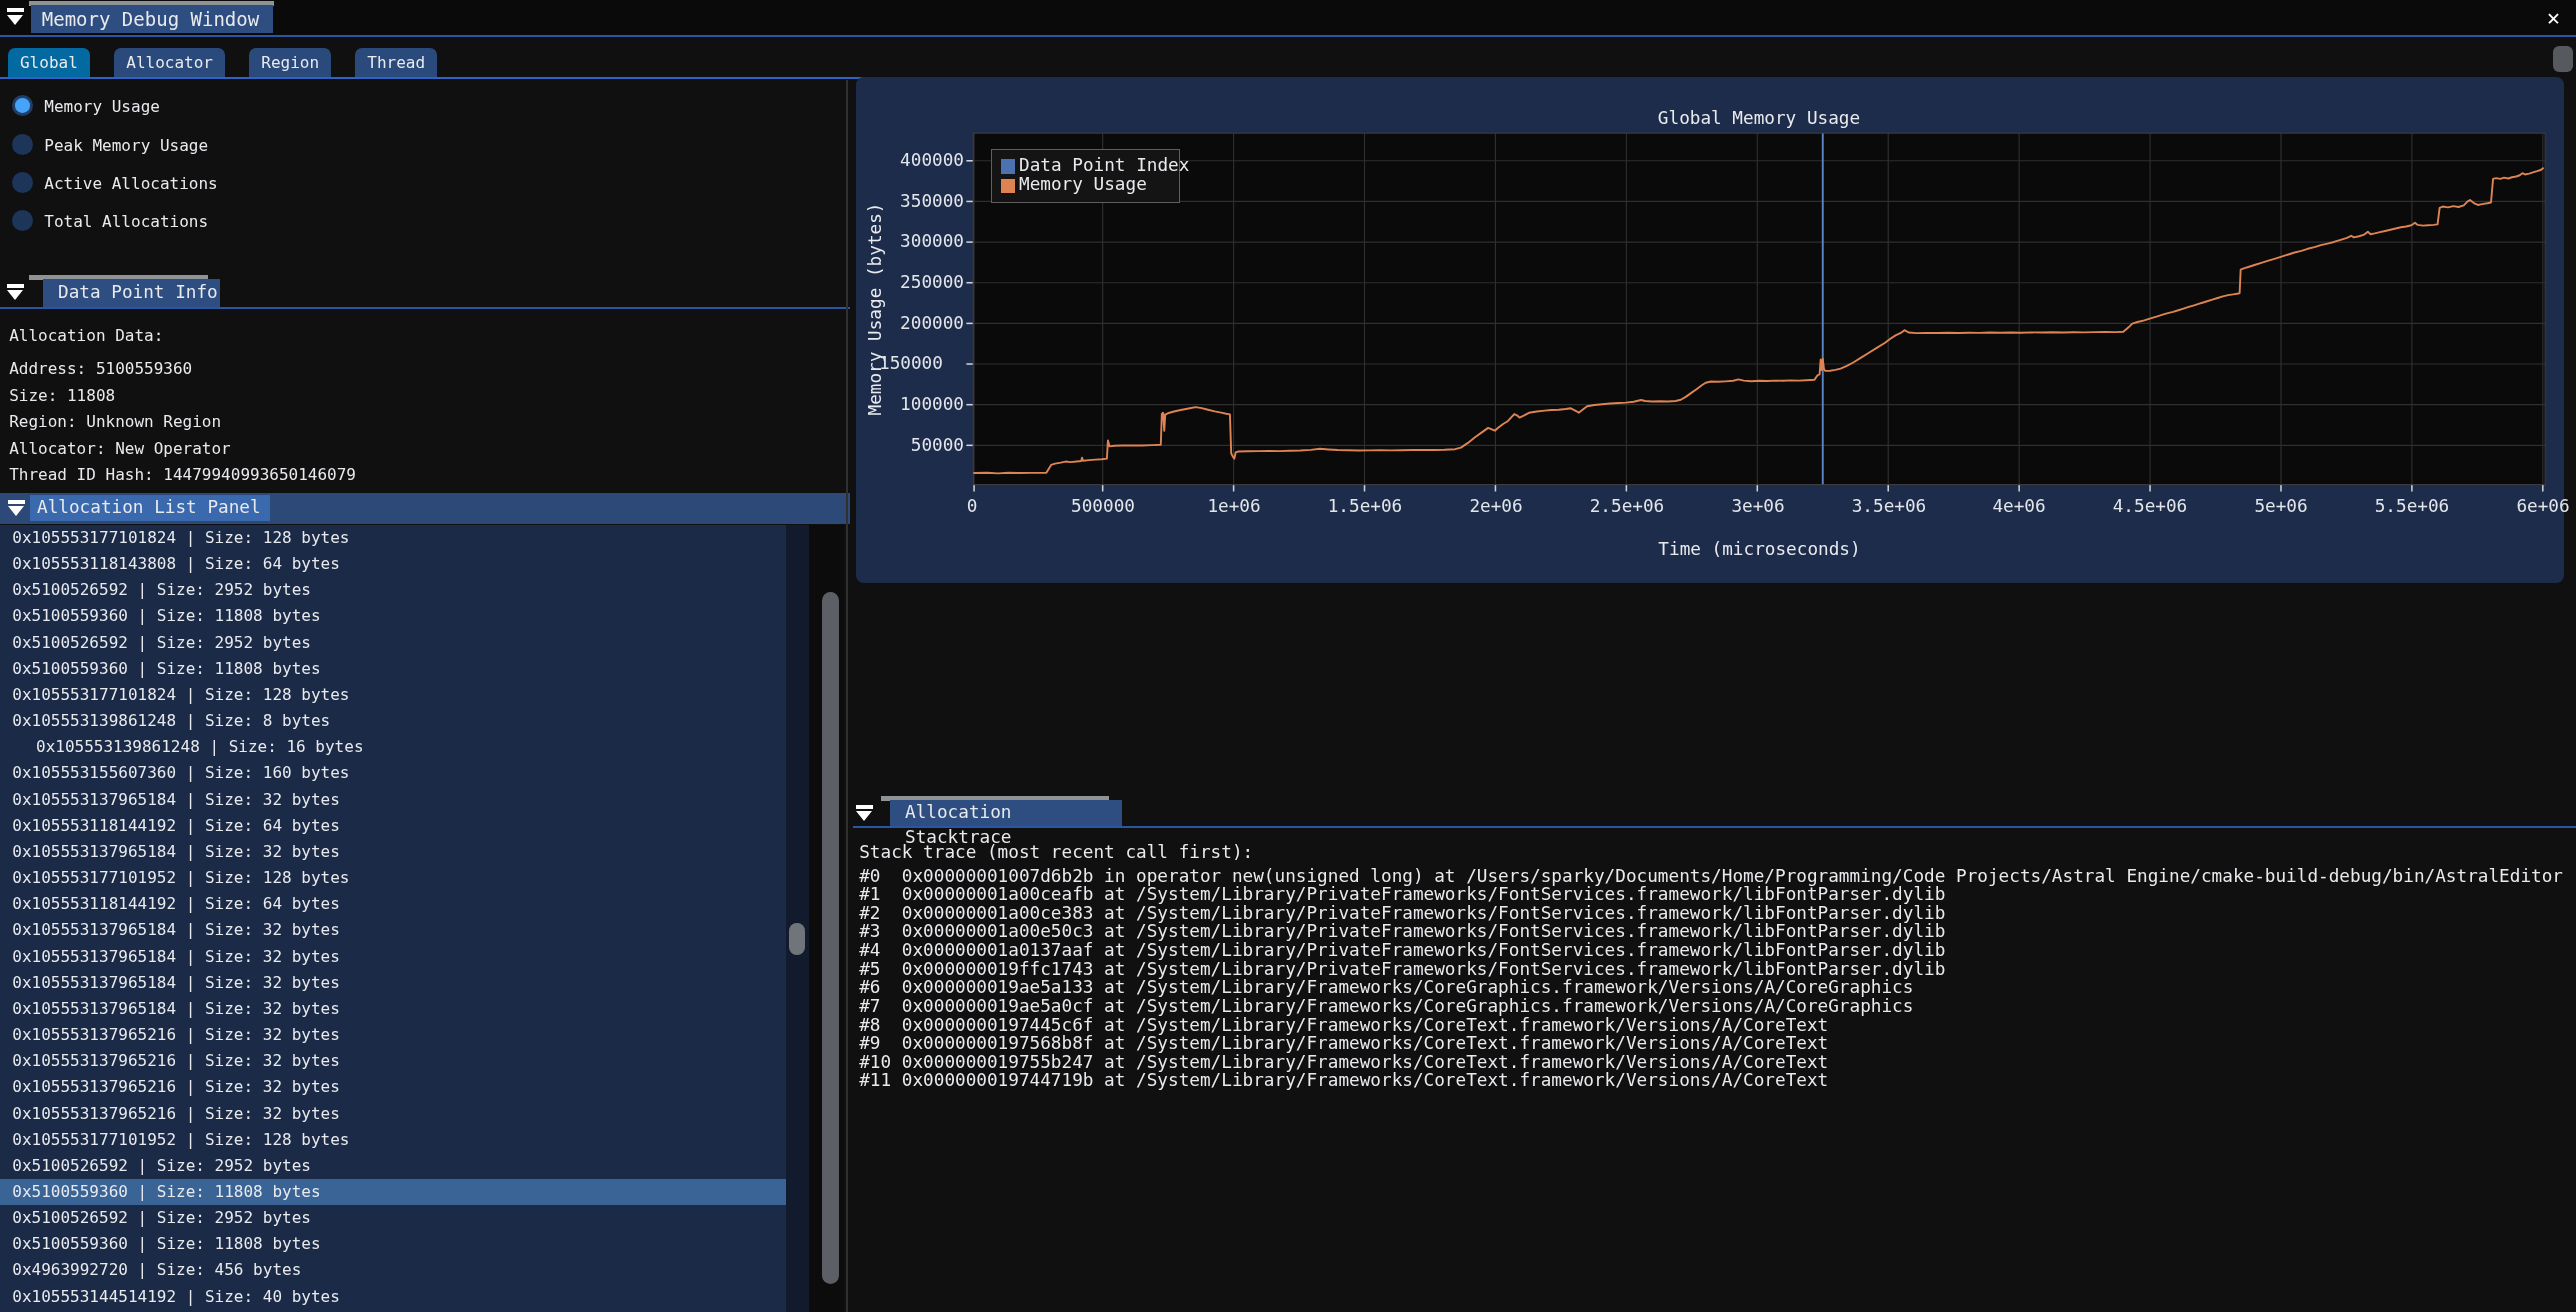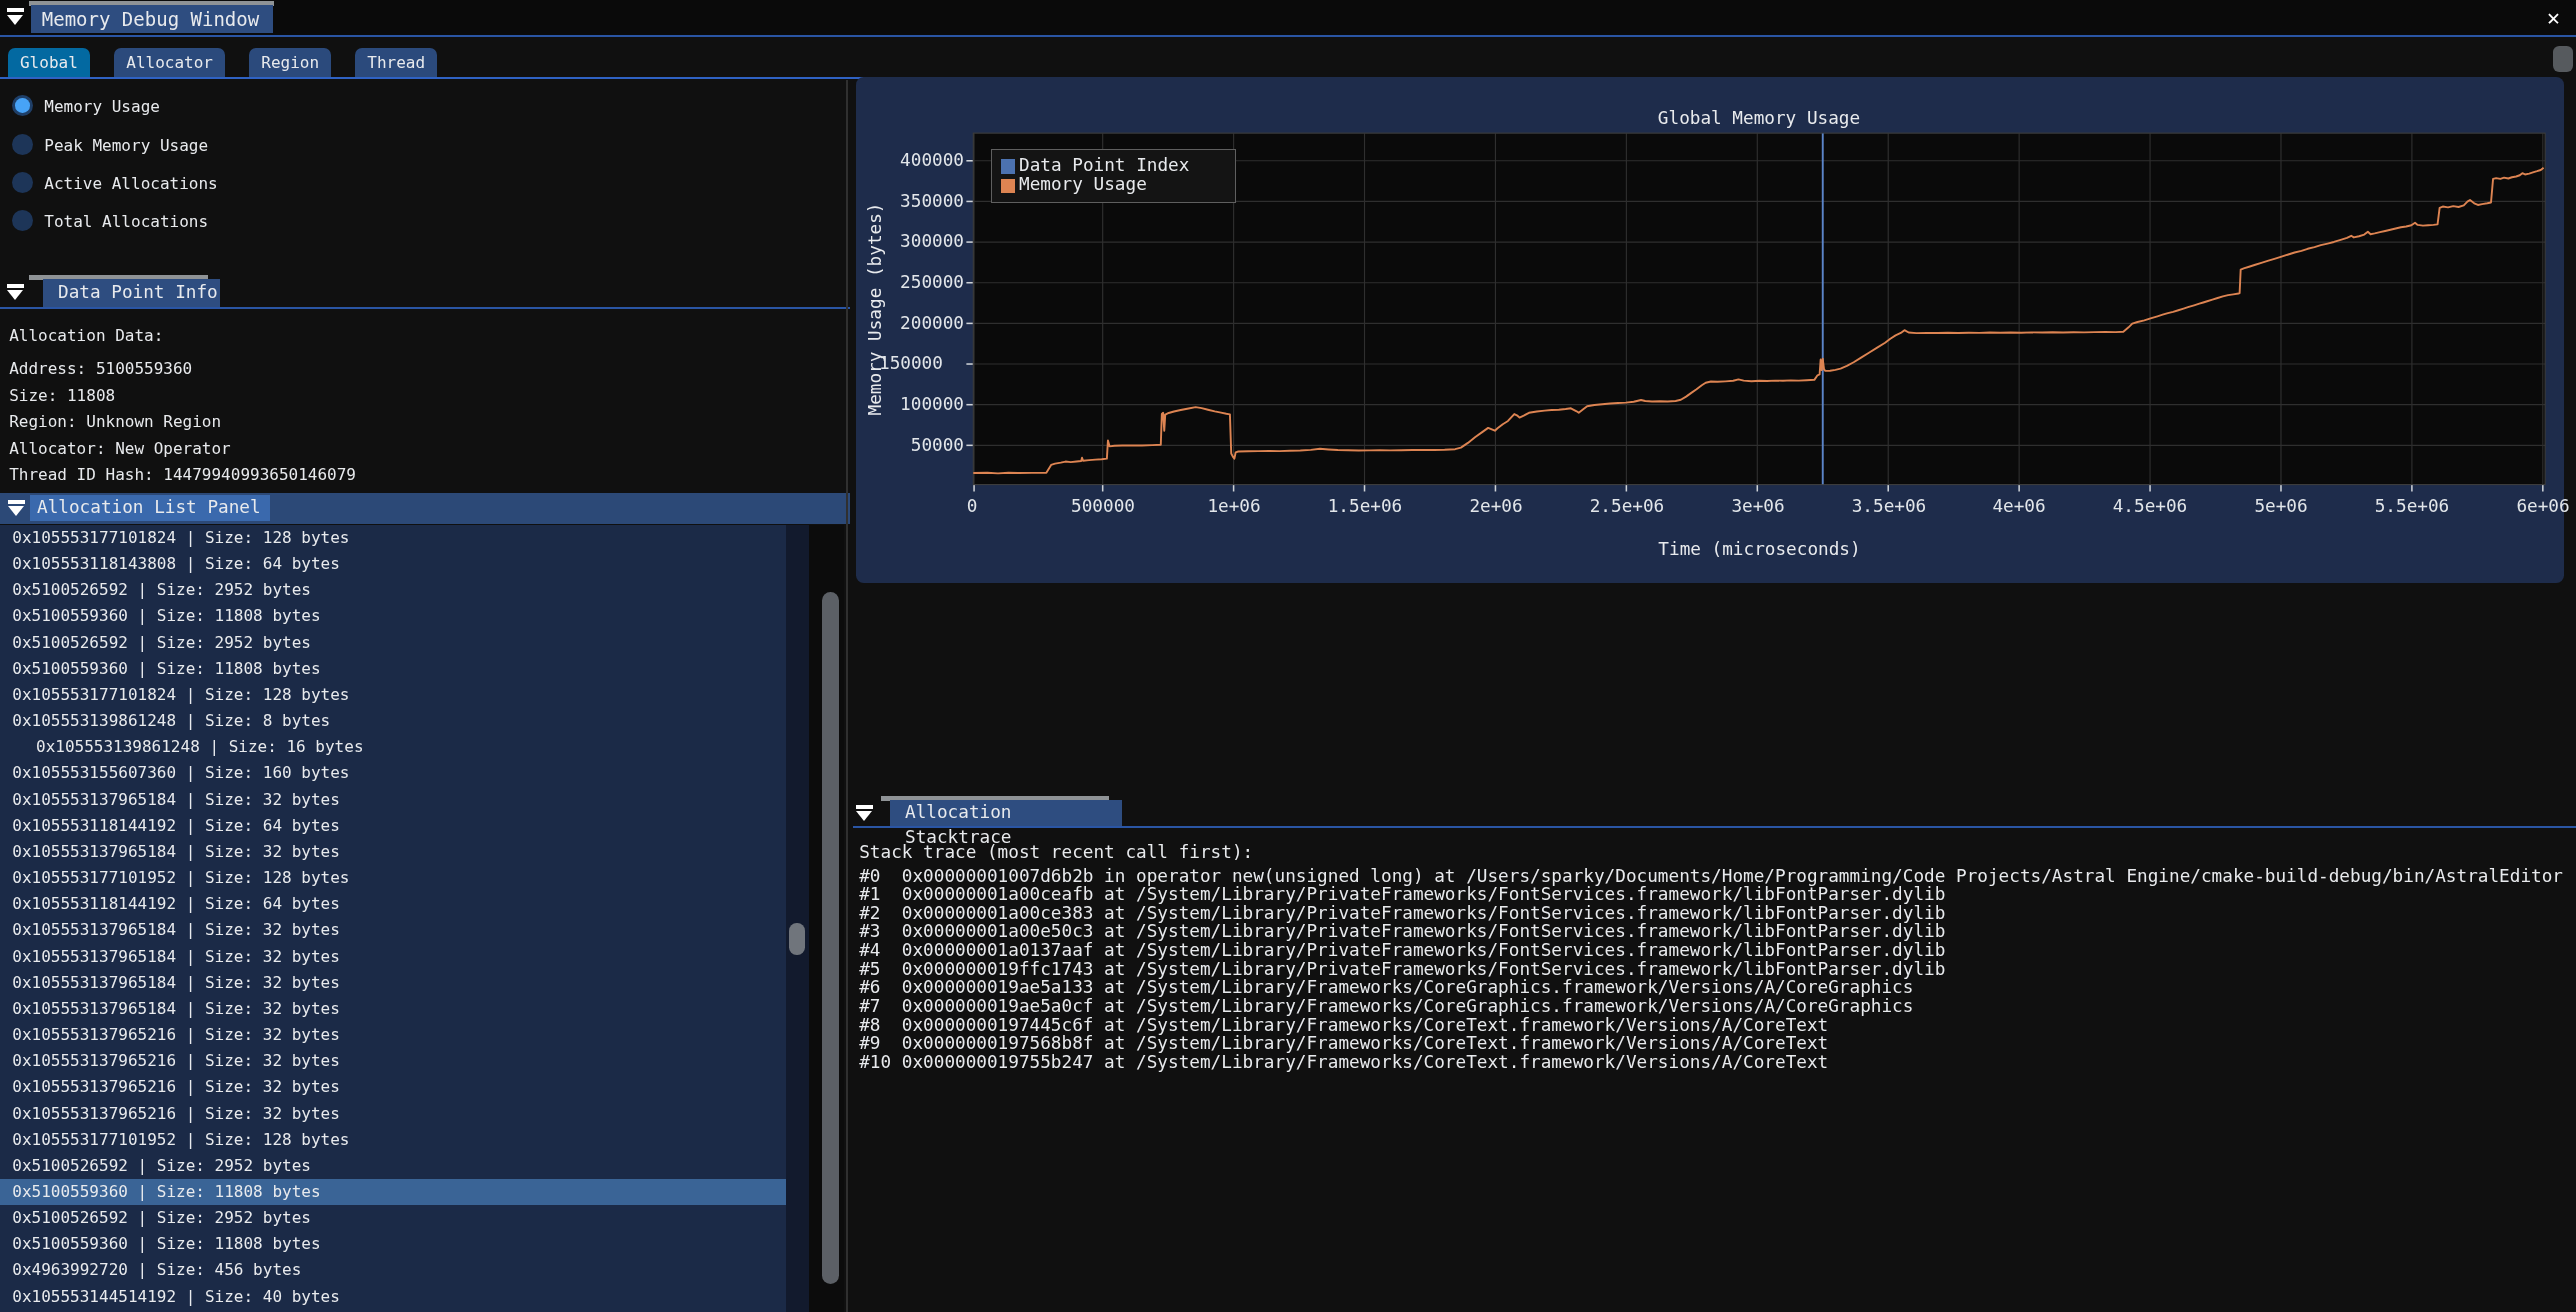--- a/index.html
+++ b/index.html
@@ -51,21 +51,21 @@
   #outer-sb{left:809px;top:525px;width:35px;height:788px;background:#0c0c0c;}
   #outer-thumb{left:822px;top:592px;width:17px;height:692px;border-radius:8.5px;background:#5c6066;}
   #vsplit{left:846px;top:80px;width:1.5px;height:1233px;background:#303030;}
   
   #chart-panel{left:856px;top:77px;width:1708px;height:506px;background:#1e2c4b;border-radius:7.7px;}
   #chart-title{left:0;top:31px;width:1807px;text-align:center;font-size:17.7px;}
   .tick-label{position:absolute;font-size:17.7px;color:#e2e6ea;white-space:pre;}
   #ylabel{left:-135px;top:222px;width:308px;text-align:center;font-size:17.7px;
           transform:rotate(-90deg);}
   #xlabel{left:134px;top:462px;width:1539px;text-align:center;font-size:17.7px;}
-  #legend{left:135px;top:72px;width:245px;height:54px;background:#141414;border:1.5px solid #5f5f5f;
+  #legend{left:135px;top:72px;width:189px;height:54px;background:#141414;border:1.5px solid #5f5f5f;
           box-sizing:border-box;}
   .legend-row{position:absolute;left:8.5px;height:15.4px;font-size:17.7px;line-height:15.4px;}
   .legend-swatch{position:absolute;left:0;top:0;width:14px;height:14.6px;}
   .legend-text{position:absolute;left:18.5px;top:-1.5px;white-space:pre;}
   
   #st-grip{left:881px;top:796px;width:228px;height:4.6px;background:#8f9396;}
   #st-chip{left:878px;top:800px;width:232px;height:26px;line-height:25.4px;}
   #stack-area{left:853px;top:831px;width:1723px;height:482px;overflow:hidden;}
   .stack-line{position:absolute;left:6.2px;font-size:17.7px;white-space:pre;}
 </style>
@@ -276,14 +276,15 @@
     <div class="stack-line" style="top: 53px;">#1  0x00000001a00ceafb at /System/Library/PrivateFrameworks/FontServices.framework/libFontParser.dylib</div>
     <div class="stack-line" style="top: 72px;">#2  0x00000001a00ce383 at /System/Library/PrivateFrameworks/FontServices.framework/libFontParser.dylib</div>
     <div class="stack-line" style="top: 90px;">#3  0x00000001a00e50c3 at /System/Library/PrivateFrameworks/FontServices.framework/libFontParser.dylib</div>
     <div class="stack-line" style="top: 109px;">#4  0x00000001a0137aaf at /System/Library/PrivateFrameworks/FontServices.framework/libFontParser.dylib</div>
     <div class="stack-line" style="top: 128px;">#5  0x000000019ffc1743 at /System/Library/PrivateFrameworks/FontServices.framework/libFontParser.dylib</div>
     <div class="stack-line" style="top: 146px;">#6  0x000000019ae5a133 at /System/Library/Frameworks/CoreGraphics.framework/Versions/A/CoreGraphics</div>
     <div class="stack-line" style="top: 165px;">#7  0x000000019ae5a0cf at /System/Library/Frameworks/CoreGraphics.framework/Versions/A/CoreGraphics</div>
     <div class="stack-line" style="top: 184px;">#8  0x0000000197445c6f at /System/Library/Frameworks/CoreText.framework/Versions/A/CoreText</div>
     <div class="stack-line" style="top: 202px;">#9  0x0000000197568b8f at /System/Library/Frameworks/CoreText.framework/Versions/A/CoreText</div>
     <div class="stack-line" style="top: 221px;">#10 0x000000019755b247 at /System/Library/Frameworks/CoreText.framework/Versions/A/CoreText</div>
+    <div class="stack-line" style="top: 239px;">#11 0x000000019744719b at /System/Library/Frameworks/CoreText.framework/Versions/A/CoreText</div>
   </div>
 
 
 </body></html>

